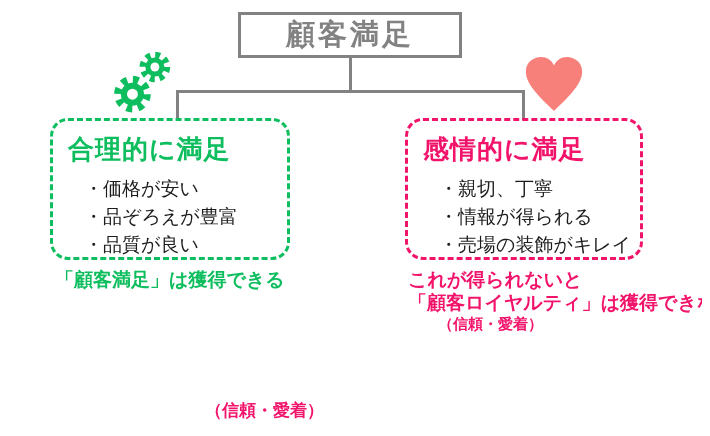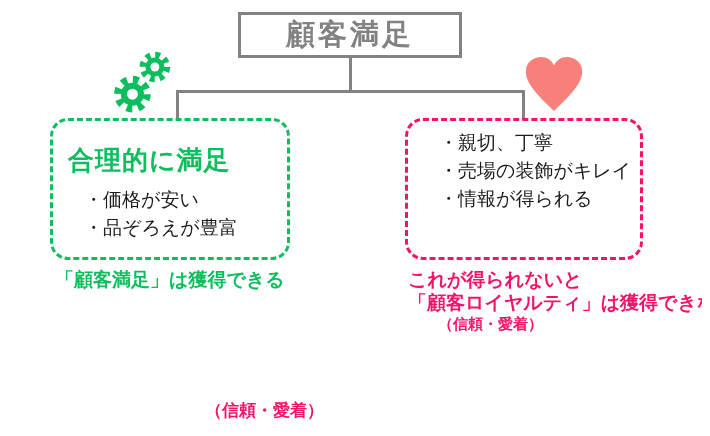--- a/index.html
+++ b/index.html
@@ -20,21 +20,21 @@
     display:flex;align-items:center;justify-content:center;
     font-size:29px;font-weight:bold;color:#828282;letter-spacing:3px;
   }
   
   .branch-box{
     position:absolute;top:118px;height:142px;box-sizing:border-box;
     border-radius:18px;padding:8px 8px 0 13px;
   }
   .left-box{left:50px;width:240px;border:3px dashed #0ebe5e;}
   .right-box{left:405px;width:238px;border:3px dashed #f2146b;}
-  .box-title{font-size:26px;font-weight:bold;letter-spacing:1px;margin:14px 0 8px 2px;white-space:nowrap;}
+  .box-title{font-size:26px;font-weight:bold;letter-spacing:1px;margin:3px 0 8px 2px;white-space:nowrap;}
   .left-box .box-title{color:#0ebe5e;}
   .right-box .box-title{color:#f2146b;}
   .bullet{font-size:19px;color:#1c1c1c;line-height:28px;margin-left:18px;white-space:nowrap;}
   
   .gears{position:absolute;left:110px;top:50px;width:68px;height:68px;}
   .heart{position:absolute;left:522px;top:54px;width:64px;height:60px;}
   
   .note{position:absolute;font-weight:bold;font-size:19px;line-height:23px;white-space:nowrap;}
   .note-green{left:55px;top:268px;color:#0ebe5e;}
   .note-pink{left:408px;top:268px;color:#f2146b;}
@@ -77,26 +77,28 @@
   <div class="heart">
     <svg width="64" height="60" viewBox="0 0 100 92" aria-hidden="true">
       <path d="M50 88 C22 62 6 44 6 27 C6 12 18 4 30 4 C39 4 46 9 50 17 C54 9 61 4 70 4 C82 4 94 12 94 27 C94 44 78 62 50 88 Z" fill="#f8807b"></path>
     </svg>
   </div>
 
   <div class="branch-box left-box">
     <div class="box-title">合理的に満足</div>
     <div class="bullet">・価格が安い</div>
     <div class="bullet">・品ぞろえが豊富</div>
+    <div class="bullet">・品質が良い</div>
   </div>
 
   <div class="branch-box right-box">
+    <div class="box-title">感情的に満足</div>
     <div class="bullet">・親切、丁寧</div>
+    <div class="bullet">・情報が得られる</div>
     <div class="bullet">・売場の装飾がキレイ</div>
-    <div class="bullet">・情報が得られる</div>
   </div>
 
   <div class="note note-green">
     <div>「顧客満足」は獲得できる</div>
   </div>
 
   <div class="note note-pink">
     <div>これが得られないと</div>
     <div>「顧客ロイヤルティ」は獲得できない</div>
     <div class="note-sub">（信頼・愛着）</div>

